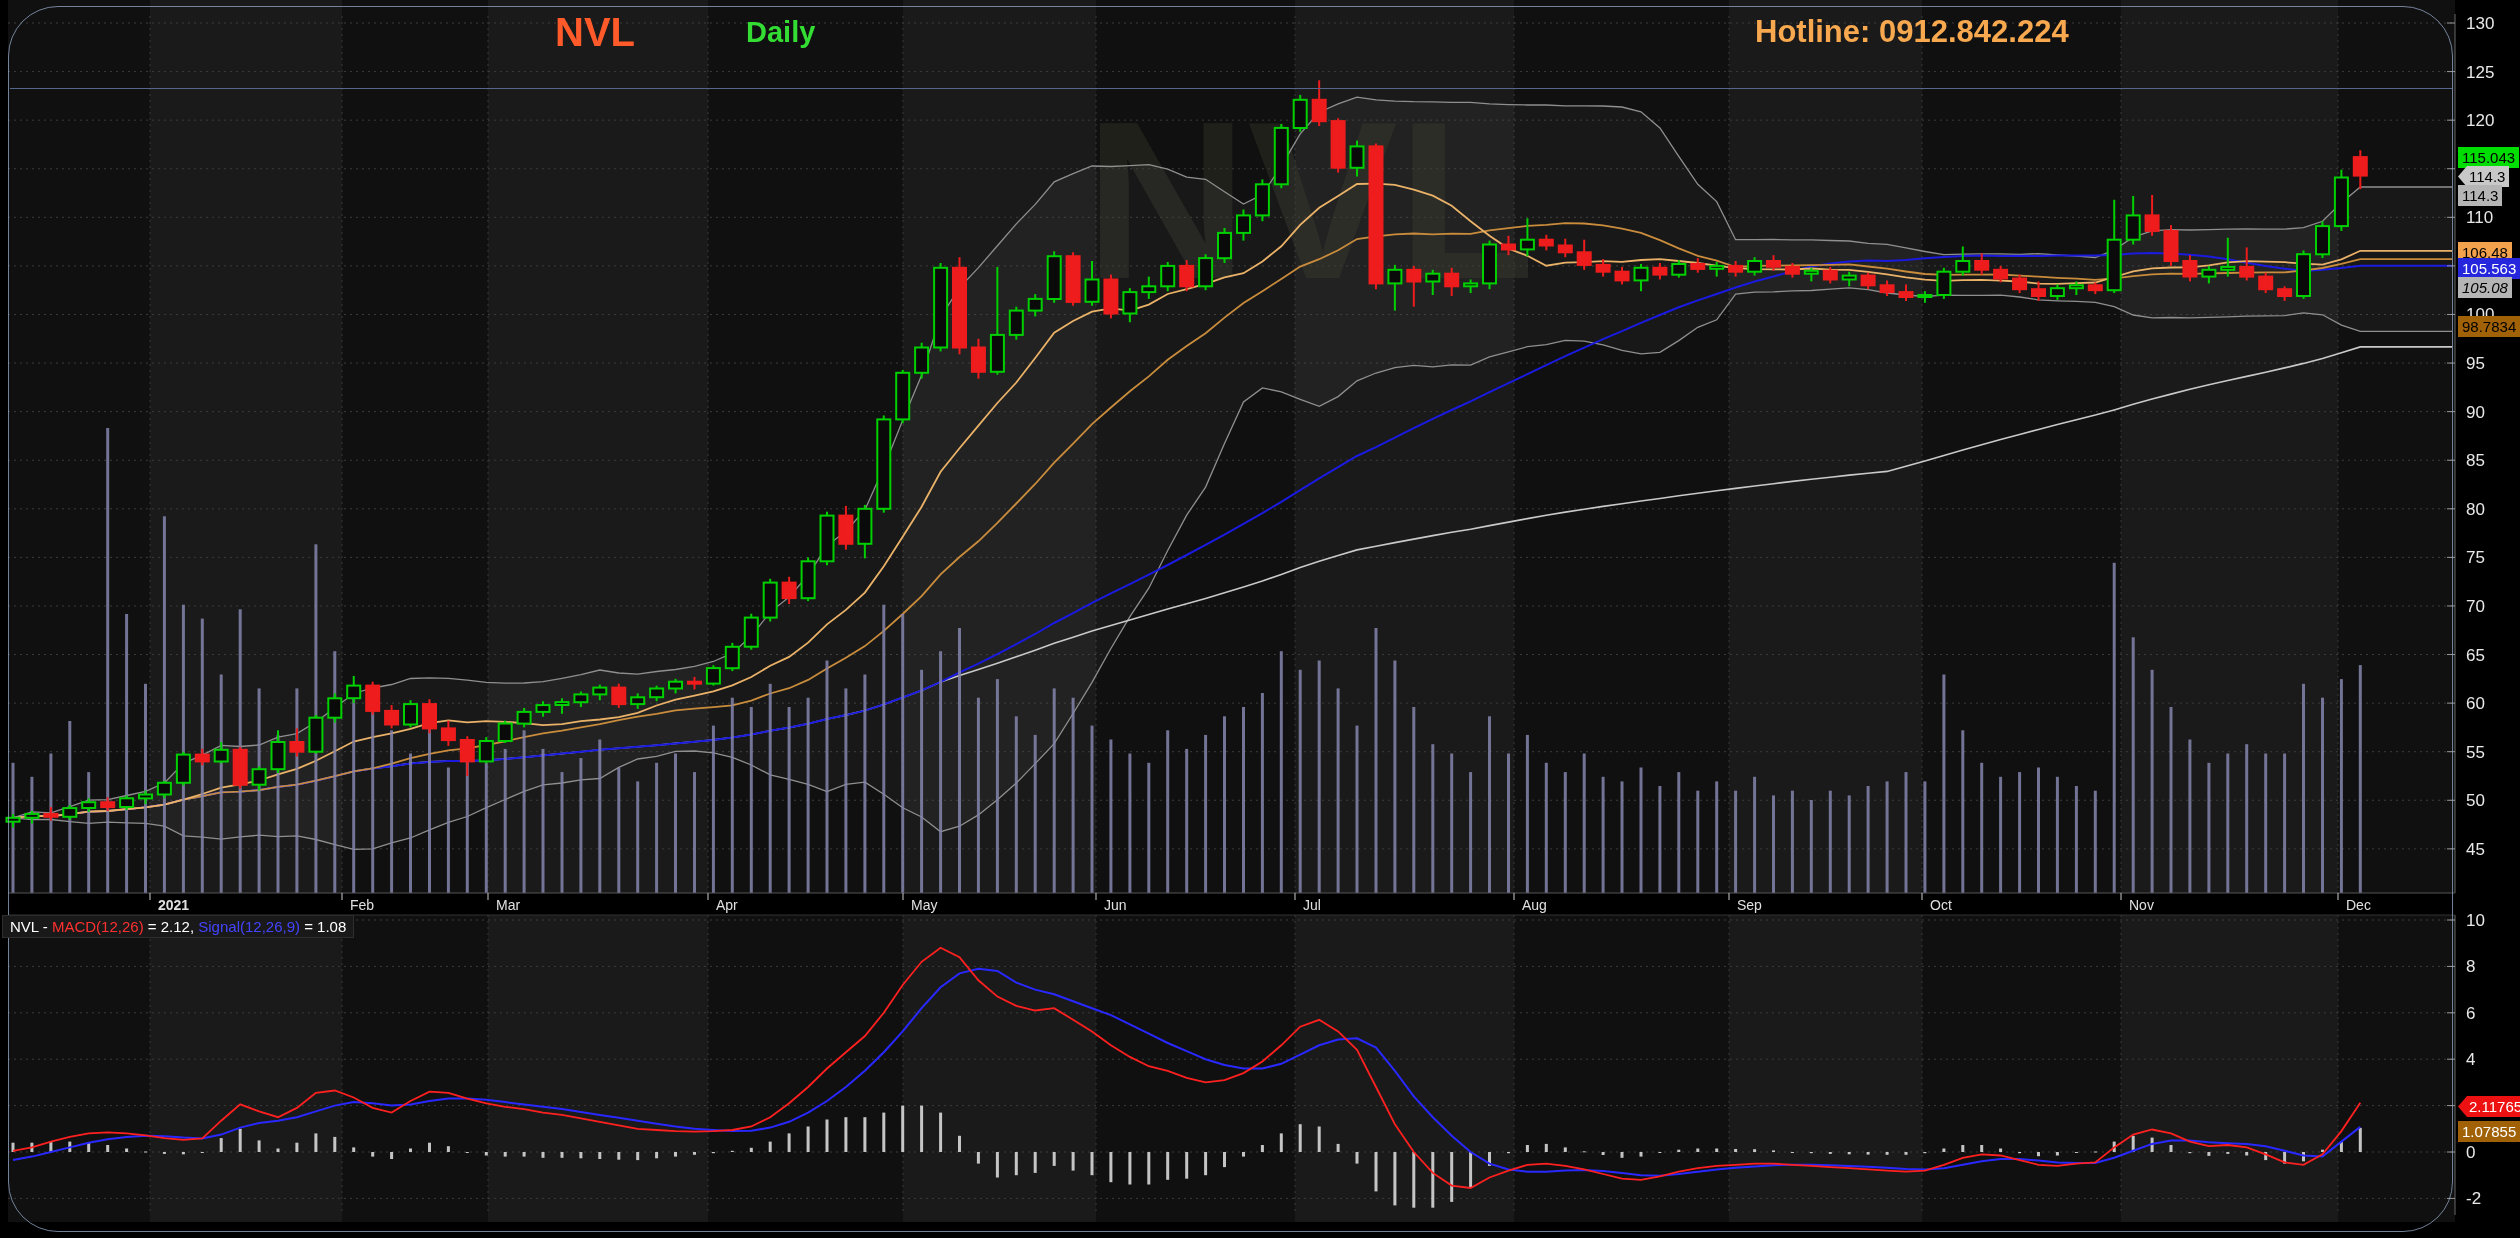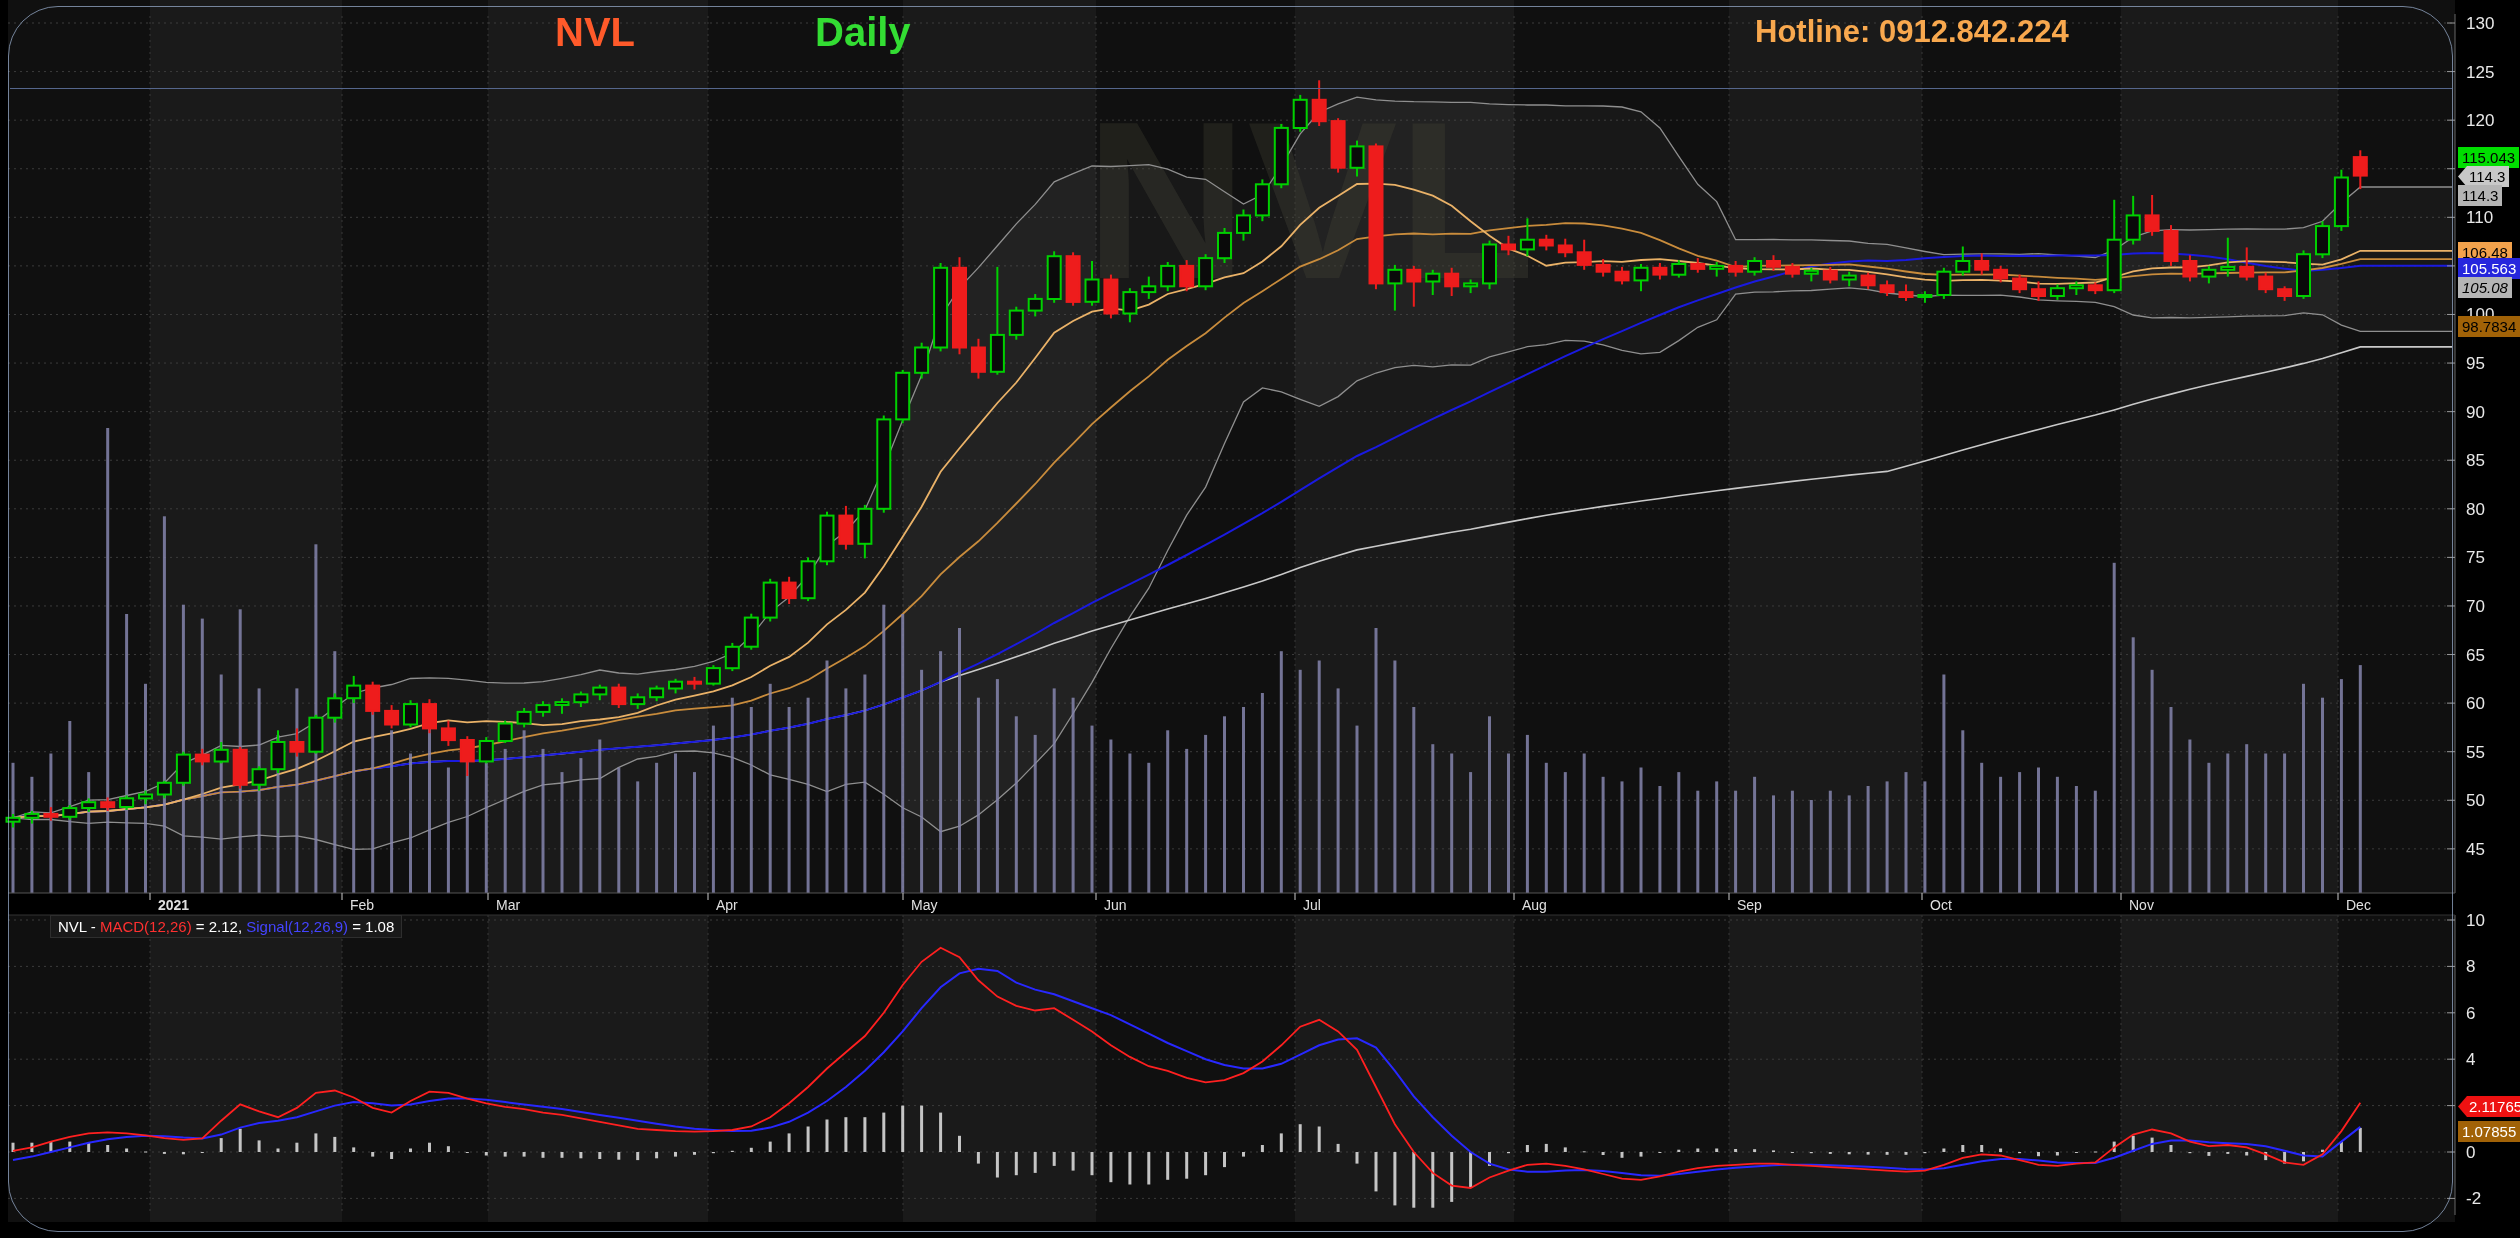--- a/index.html
+++ b/index.html
@@ -1,28 +1,28 @@
 <!DOCTYPE html>
 <html><head>
 <meta charset="utf-8">
 <style>
   html,body{margin:0;padding:0;background:#000;}
   #stage{position:relative;width:2520px;height:1238px;background:#000;overflow:hidden;
          font-family:"Liberation Sans",sans-serif;}
   #chart-svg{position:absolute;left:0;top:0;}
   .hdr{position:absolute;top:8px;height:48px;line-height:48px;font-weight:bold;white-space:nowrap;z-index:6;}
   #hdr-symbol{left:555px;font-size:40px;}
-  #hdr-timeframe{left:815px;font-size:40px;text-align:center;}
+  #hdr-timeframe{left:746px;font-size:29px;text-align:center;}
   #hdr-site{left:1128px;font-size:45px;}
   #hdr-hotline{left:1755px;font-size:31px;}
   .tag{position:absolute;left:2458px;height:21px;line-height:21px;font-size:15px;
        padding:0 4px;z-index:5;white-space:nowrap;}
   .tag.arrow{padding-left:11px;clip-path:polygon(0 50%,9px 0,100% 0,100% 100%,9px 100%);}
   #macd-legend{position:absolute;left:2px;top:915px;height:21px;line-height:21px;
-       background:#191919;border:1px solid #2e2e2e;padding:0 7px;font-size:15px;z-index:5;white-space:nowrap;margin-left:48px;}
+       background:#191919;border:1px solid #2e2e2e;padding:0 7px;font-size:15px;z-index:5;white-space:nowrap;}
   #frame{position:absolute;left:8px;top:6px;width:2443px;height:1224px;border:1.5px solid rgba(150,170,200,.75);
        border-radius:50px;z-index:4;pointer-events:none;}
   #hdr-line{position:absolute;left:10px;top:88px;width:2442px;height:0;border-top:1.5px solid #55668c;z-index:3;}
 </style>
 </head>
 <body>
 
 <div id="stage">
   <svg id="chart-svg" width="2520" height="1238">
       <rect x="8" y="0" width="142" height="893" fill="#101010"></rect>

